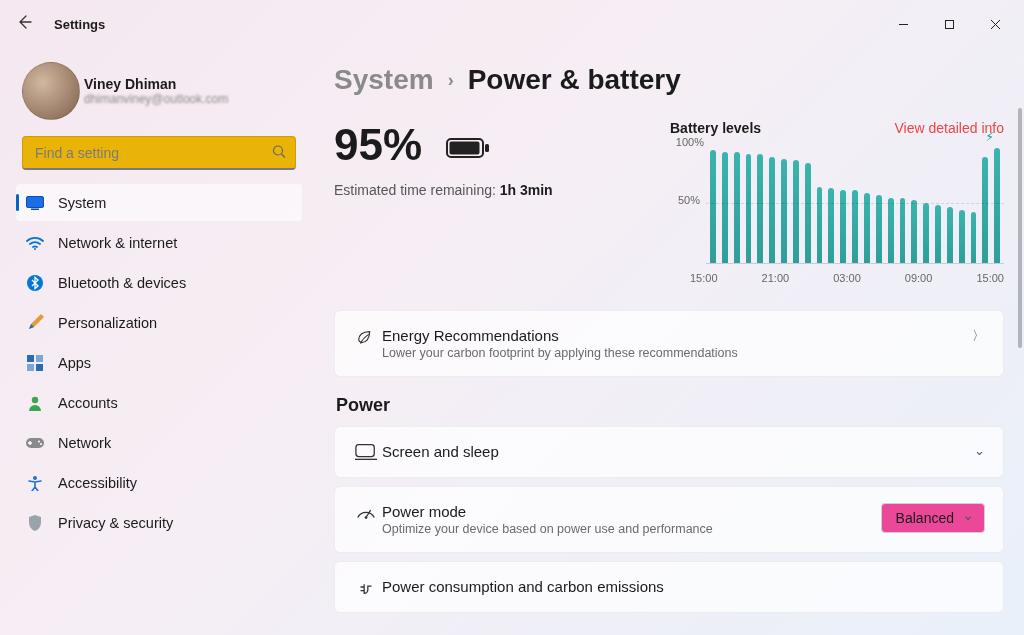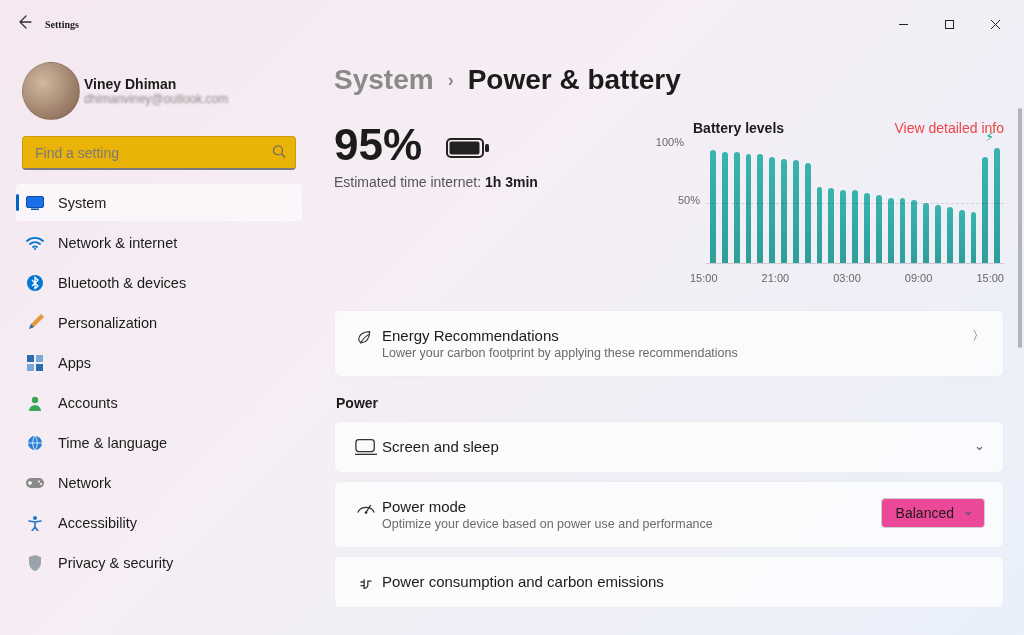--- a/index.html
+++ b/index.html
@@ -5,21 +5,21 @@
   * { box-sizing: border-box; margin: 0; padding: 0; font-family: "Segoe UI", -apple-system, sans-serif; }
   body {
     width: 1024px; height: 635px; overflow: hidden;
     background: linear-gradient(135deg, #f5e8f0 0%, #f6eef4 40%, #e9f0fa 100%);
     color: #1b1b1b;
     position: relative;
   }
   
   .titlebar { display: flex; align-items: center; height: 48px; padding: 0 6px; }
   .titlebar .back { width: 36px; text-align: center; font-size: 16px; color: #333; cursor: pointer; }
-  .titlebar .title { font-size: 10px; font-weight: 600; margin-left: 3px; font-family: Liberation Serif, serif; }
+  .titlebar .title { font-size: 13px; font-weight: 600; margin-left: 12px; }
   .titlebar .spacer { flex: 1; }
   .winbtns { display: flex; }
   .winbtn { width: 46px; height: 32px; display: flex; align-items: center; justify-content: center; font-size: 12px; color: #222; cursor: pointer; }
   .winbtn svg { width: 11px; height: 11px; stroke: #222; fill: none; stroke-width: 1; }
   
   .app { display: flex; height: 587px; }
   .sidebar { width: 312px; padding: 8px 10px 0 16px; }
   .profile { display: flex; align-items: center; gap: 4px; margin: 6px 6px 16px 6px; }
   .avatar { width: 58px; height: 58px; border-radius: 50%; background: radial-gradient(circle at 35% 35%, #d2b8a1, #7e5f4a); border: 1px solid rgba(0,0,0,.08); }
   .profile-name { font-size: 14px; font-weight: 600; }
@@ -46,52 +46,52 @@
   }
   
   .main { flex: 1; padding: 16px 20px 0 22px; overflow-y: auto; position: relative; }
   .main::-webkit-scrollbar { width: 6px; }
   .main::-webkit-scrollbar-thumb { background: rgba(0,0,0,.25); border-radius: 3px; }
   .breadcrumb { display: flex; align-items: center; gap: 14px; font-size: 28px; font-weight: 600; margin-bottom: 24px; }
   .breadcrumb .bc-root { color: #8a8a8a; cursor: pointer; }
   .breadcrumb .chev { color: #8a8a8a; font-size: 18px; }
   .toprow { display: flex; gap: 36px; margin-bottom: 26px; }
   .batteryblock { flex: 0 0 300px; }
-  .bigpct { font-size: 44px; font-weight: 600; display: flex; align-items: center; gap: 24px; margin-bottom: 4px; }
+  .bigpct { font-size: 44px; font-weight: 600; display: flex; align-items: center; gap: 24px; margin-bottom: 12px; }
   .batt-icon svg { width: 44px; height: 24px; }
   .estrow { font-size: 14px; color: #555; }
   .estrow b { color: #1b1b1b; font-weight: 600; }
   .chartblock { flex: 1; min-width: 0; }
-  .charthdr { display: flex; justify-content: space-between; align-items: center; font-size: 14px; margin-bottom: 6px; margin-left: 23px; }
+  .charthdr { display: flex; justify-content: space-between; align-items: center; font-size: 14px; margin-bottom: 6px; }
   .charthdr .ttl { font-weight: 600; }
   .detailed-link { color: #ef4444; cursor: pointer; display: flex; align-items: center; gap: 6px; }
   .chart { position: relative; height: 122px; border-bottom: 1px solid rgba(0,0,0,.15); margin: 6px 0 4px 36px; display: flex; align-items: flex-end; gap: 6px; padding: 0 4px 0 4px; }
   .chart .bar { flex: 1; background: linear-gradient(#3ab4ae, #2f9e99); border-radius: 3px 3px 0 0; }
   .chart .grid-50 { position: absolute; left: 0; right: 0; top: 50%; border-top: 1px dashed rgba(0,0,0,.12); }
   .ylabels { position: absolute; left: -36px; top: -6px; bottom: 0; width: 34px; text-align: right; font-size: 11px; color: #666; }
-  .ylabels .yl100 { position: absolute; right: 20px; top: 0; }
+  .ylabels .yl100 { position: absolute; right: 0; top: 0; }
   .ylabels .yl50  { position: absolute; right: 4px; top: 46%; }
   .xaxis { display: flex; justify-content: space-between; font-size: 11px; color: #666; margin-left: 20px; padding: 4px 0 0; }
   .charge-marker { position: absolute; right: 10px; top: -12px; color: #00a58f; font-size: 12px; }
   
   .card {
     background: rgba(255,255,255,.72); border: 1px solid rgba(0,0,0,.06);
     border-radius: 6px; padding: 16px 18px; display: flex; align-items: flex-start;
     gap: 3px; margin-bottom: 8px;
   }
   .card .cicon { width: 26px; display: flex; justify-content: center; color: #333; }
   .card .cbody { flex: 1; }
   .card .ctitle { font-size: 15px; }
   .card .cdesc { font-size: 12.5px; color: #6b6b6b; margin-top: 2px; }
   .card .cext { display: flex; align-items: center; gap: 12px; }
   .progress { display: flex; align-items: center; gap: 10px; }
   .progress-track { width: 130px; height: 4px; background: #d0d0d0; border-radius: 2px; overflow: hidden; }
   .progress-fill { height: 100%; background: #178078; width: 50%; }
   .chevron-right, .chevron-down { color: #555; font-size: 13px; }
-  .section-hdr { font-weight: 600; font-size: 14px; margin: 18px 0 10px 2px; }
+  .section-hdr { font-weight: 600; font-size: 18px; margin: 18px 0 10px 2px; }
   .select {
     background: #ec4899; border: 1px solid #d0d0d0; border-radius: 4px;
     padding: 6px 30px 6px 14px; font-size: 14px; position: relative; cursor: pointer;
   }
   .select::after { content: "⌄"; position: absolute; right: 10px; top: 3px; color: #555; font-size: 14px; }
   
   .scroll-indicator { position: absolute; right: 2px; top: 60px; width: 4px; height: 240px; background: rgba(0,0,0,.25); border-radius: 2px; }
 </style>
 </head>
 <body>
@@ -195,29 +195,20 @@
           <span class="nicon">
             <svg width="16" height="16" viewBox="0 0 16 16">
               <circle cx="8" cy="5" r="3.2" fill="#3aa655"></circle>
               <path d="M2 16a6 6 0 0 1 12 0z" fill="#3aa655"></path>
             </svg>
           </span>
           <span>Accounts</span>
         </li>
         <li class="nav-item">
           <span class="nicon">
-            <svg width="16" height="16" viewBox="0 0 16 16">
-              <circle cx="8" cy="8" r="7" fill="#2a7fd4"></circle>
-              <path d="M1 8h14M8 1c3 3 3 11 0 14M8 1c-3 3-3 11 0 14" stroke="#cfe6fb" stroke-width="1" fill="none"></path>
-            </svg>
-          </span>
-          <span>Time &amp; language</span>
-        </li>
-        <li class="nav-item">
-          <span class="nicon">
             <svg width="18" height="12" viewBox="0 0 18 12">
               <rect x="0" y="1" width="18" height="10" rx="5" fill="#8a8a8a"></rect>
               <path d="M4 4v4M2 6h4" stroke="#fff" stroke-width="1.4"></path>
               <circle cx="13" cy="4.5" r="1" fill="#fff"></circle>
               <circle cx="15" cy="7" r="1" fill="#fff"></circle>
             </svg>
           </span>
           <span>Network</span>
         </li>
         <li class="nav-item">
@@ -253,21 +244,21 @@
           <span>95%</span>
           <span class="batt-icon">
             <svg viewBox="0 0 44 24">
                 <rect x="1" y="3" width="36" height="18" rx="4" stroke="#222" stroke-width="2" fill="none"></rect>
                 <rect x="3.5" y="5.5" width="30" height="13" rx="2" fill="#222"></rect>
                 <rect x="39" y="8" width="4" height="8" rx="1.5" fill="#222"></rect>
               </svg>
           </span>
         </div>
         <div class="estrow">
-          <span>Estimated time internet: </span><b>1h 3min</b>
+          <span>Estimated time remaining: </span><b>1h 3min</b>
         </div>
       </div>
 
       <div class="chartblock">
         <div class="charthdr">
           <span class="ttl">Battery levels</span>
           <span class="detailed-link">
             <span>View detailed info</span>
           </span>
         </div>

